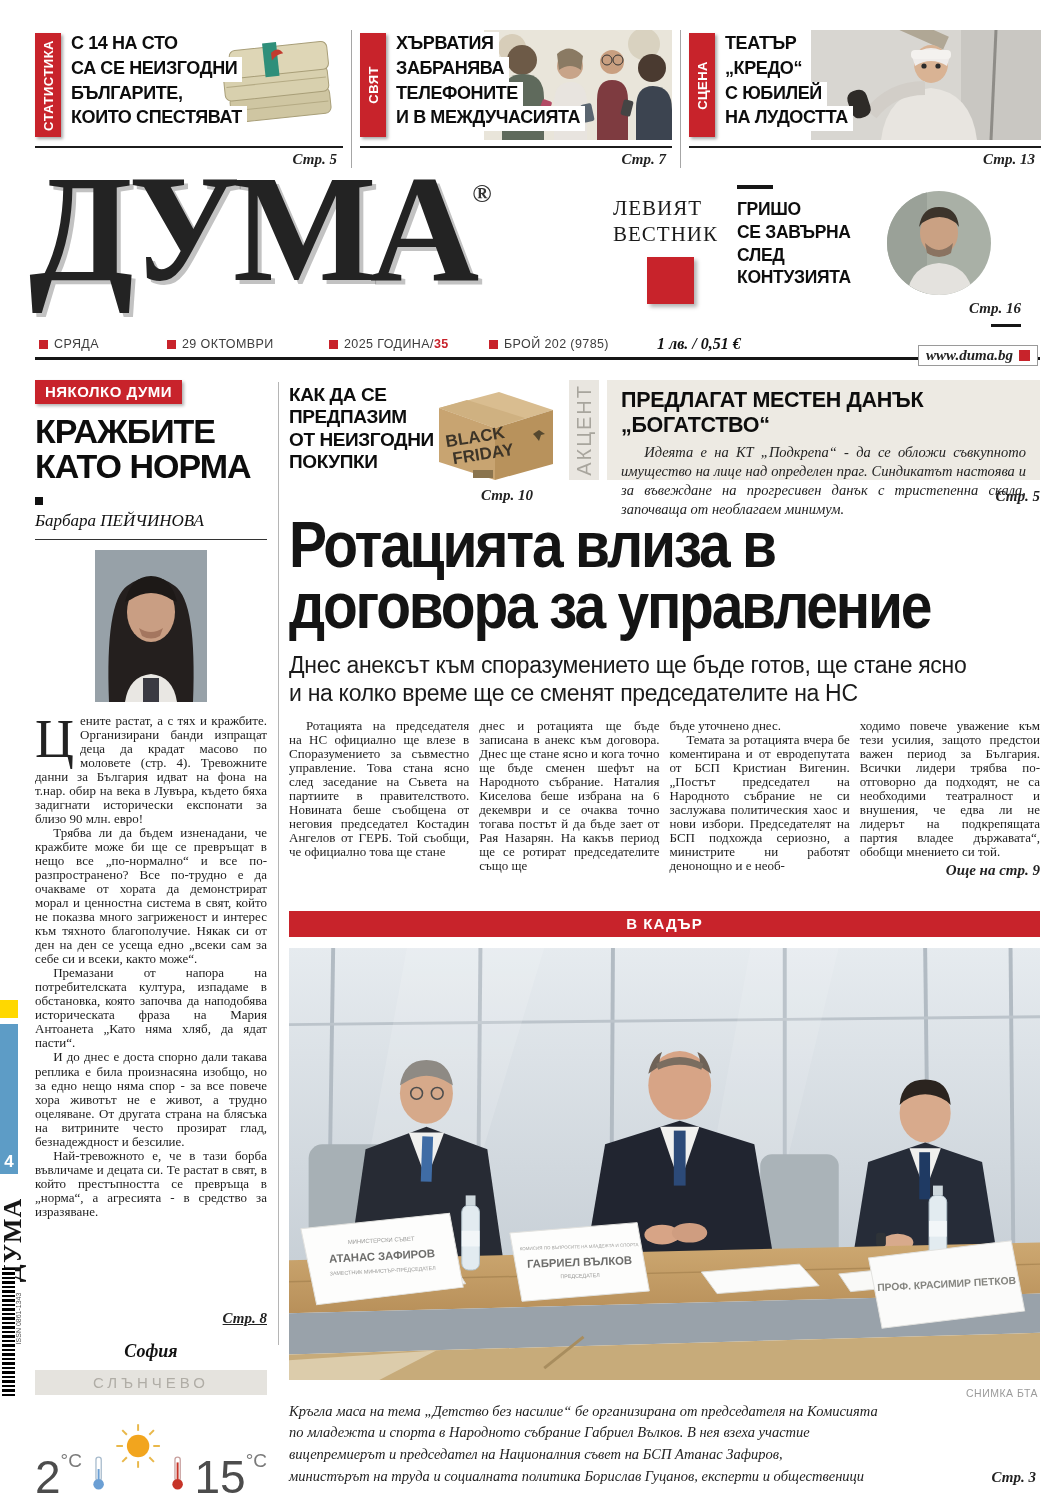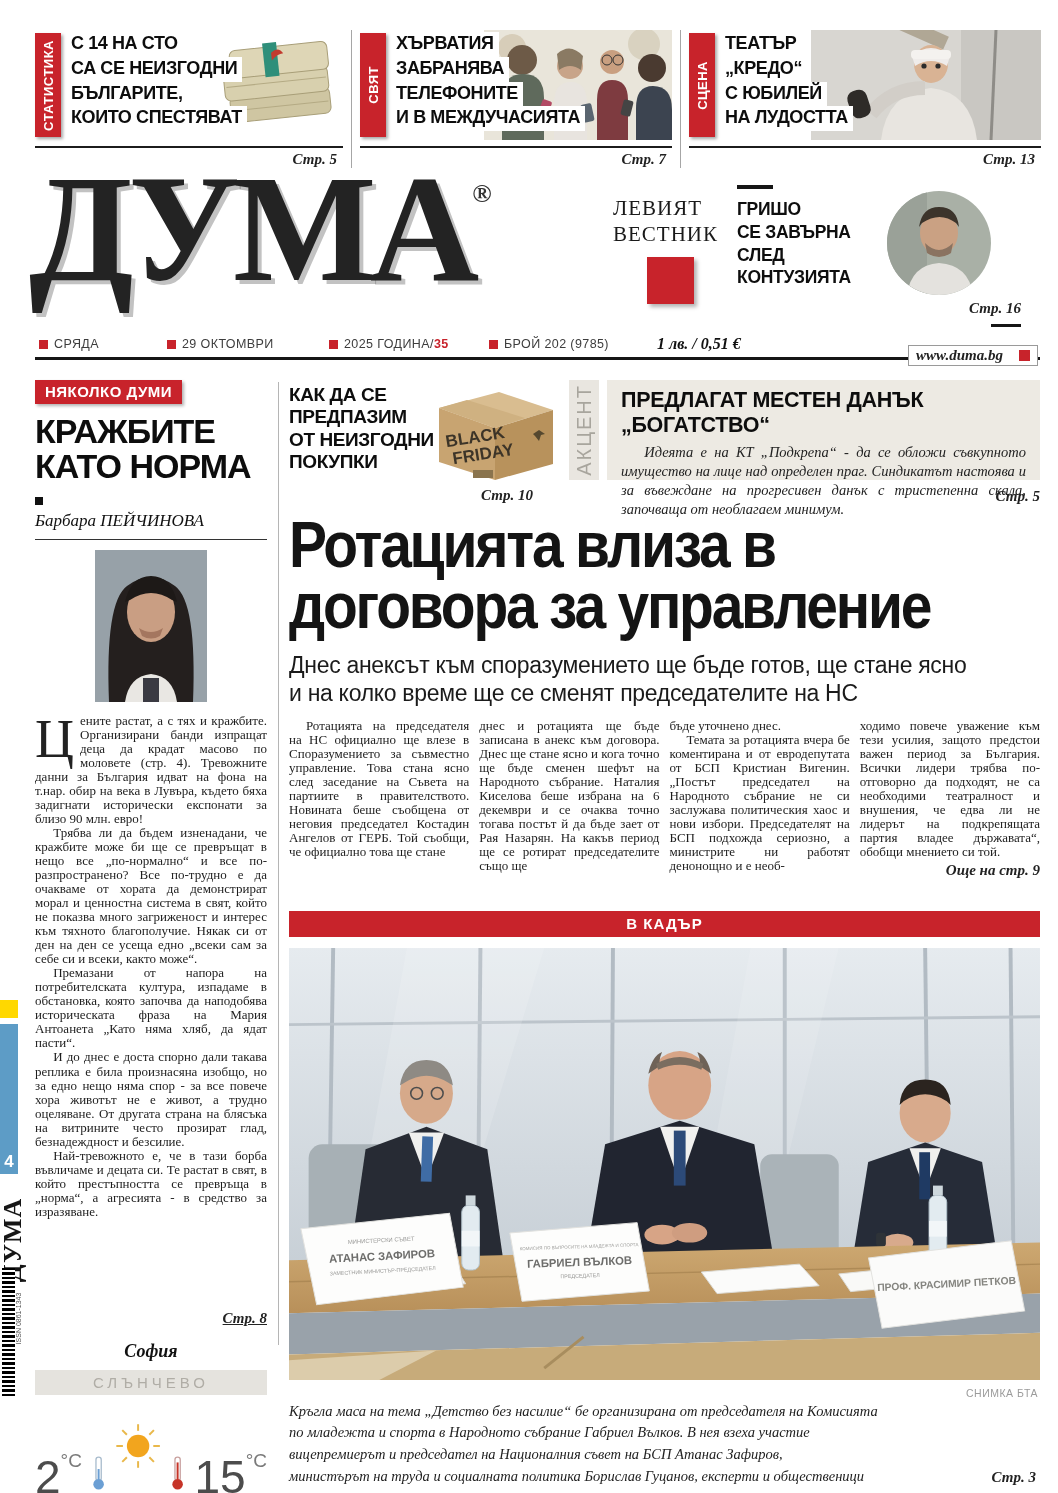--- a/index.html
+++ b/index.html
@@ -55,21 +55,21 @@
   .sport-page .dash{width:30px;height:3px;background:#161616;margin:7px 0 0 auto;}
   .dateline{position:absolute;left:4px;top:152px;width:1005px;display:flex;align-items:center;text-align:center;}
   .dl-item{display:flex;align-items:center;font:12.5px "Liberation Sans",sans-serif;color:#3d3d3d;
            letter-spacing:.4px;}
   .dl-item .sq{width:9px;height:9px;background:var(--red);margin-right:6px;flex:0 0 auto;}
   .dl-1{width:128px;}.dl-2{width:162px;}.dl-3{width:160px;}.dl-4{width:168px;}
   .dl-red{color:var(--red);font-weight:700;}
   .price{font:700 italic 16px "Liberation Serif",serif;color:#111;}
   .mast-rule{position:absolute;left:0;top:174px;width:1005px;height:3px;background:#161616;}
   .site-box{position:absolute;right:2px;top:162px;background:#fff;border:1px solid #9a9a9a;
-            padding:1px 7px;display:flex;align-items:center;gap:16px;z-index:2;
+            padding:1px 7px;display:flex;align-items:center;gap:6px;z-index:2;
             font:700 italic 15px "Liberation Serif",serif;color:#222;}
   .site-box .sq{width:11px;height:11px;background:var(--red);}
 
   
   .opinion{position:absolute;left:35px;top:380px;width:232px;}
   .op-badge{display:inline-block;background:var(--red);color:#fff;
             font:700 15px "Liberation Sans",sans-serif;padding:3px 10px 4px;letter-spacing:.5px;
             box-shadow:2px 2px 3px rgba(0,0,0,.3);}
   .op-title{margin-top:10px;font:700 34px/1.04 "Liberation Sans",sans-serif;letter-spacing:-1px;color:#0d0d0d;}
   .op-bullet{width:8px;height:8px;background:#111;margin:12px 0 6px;}

